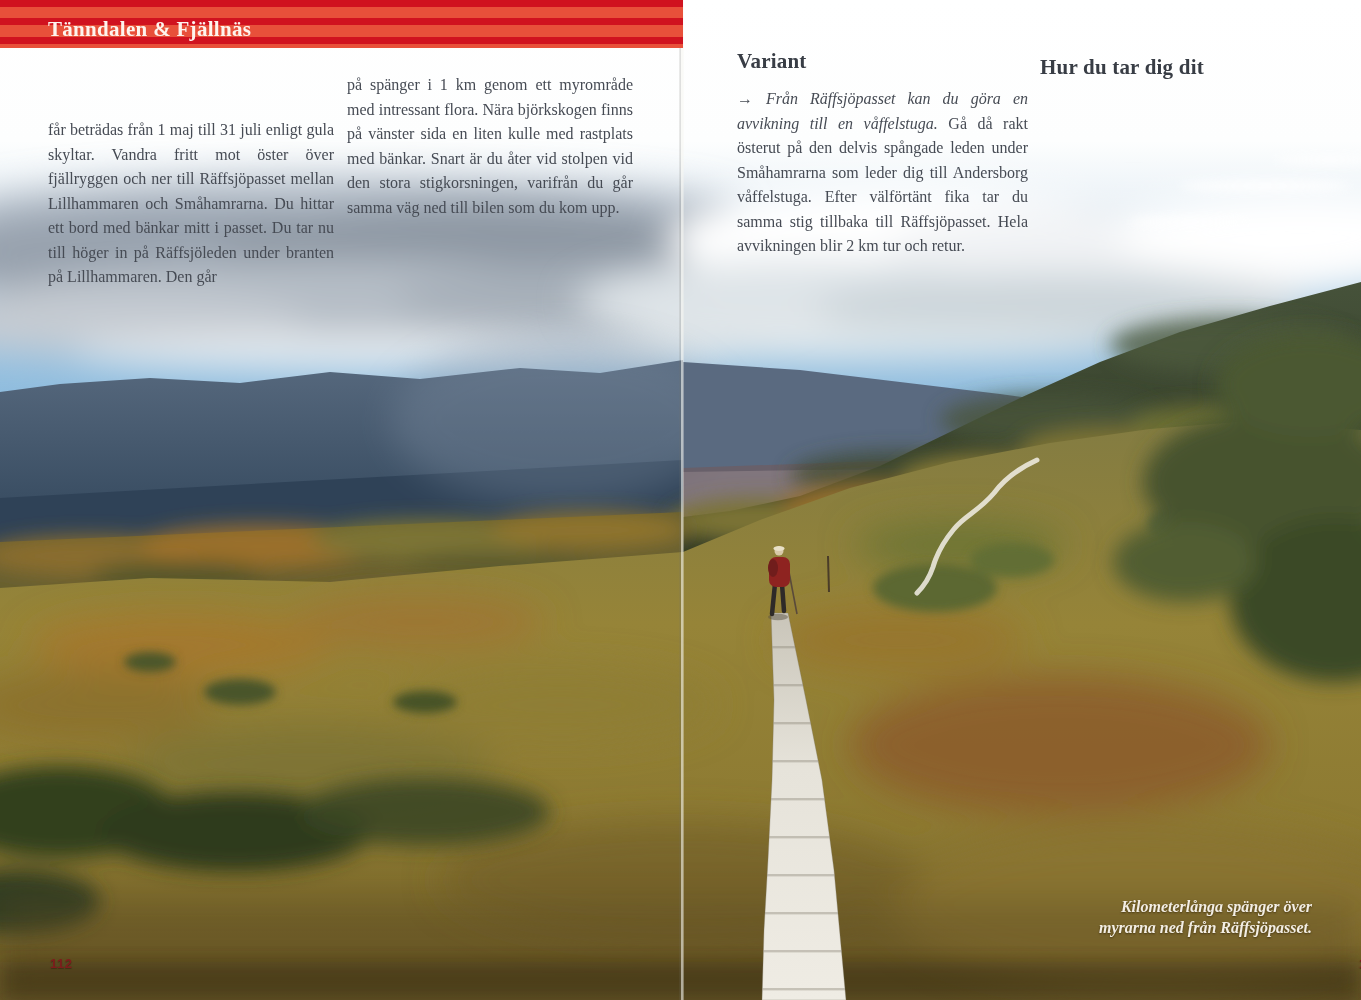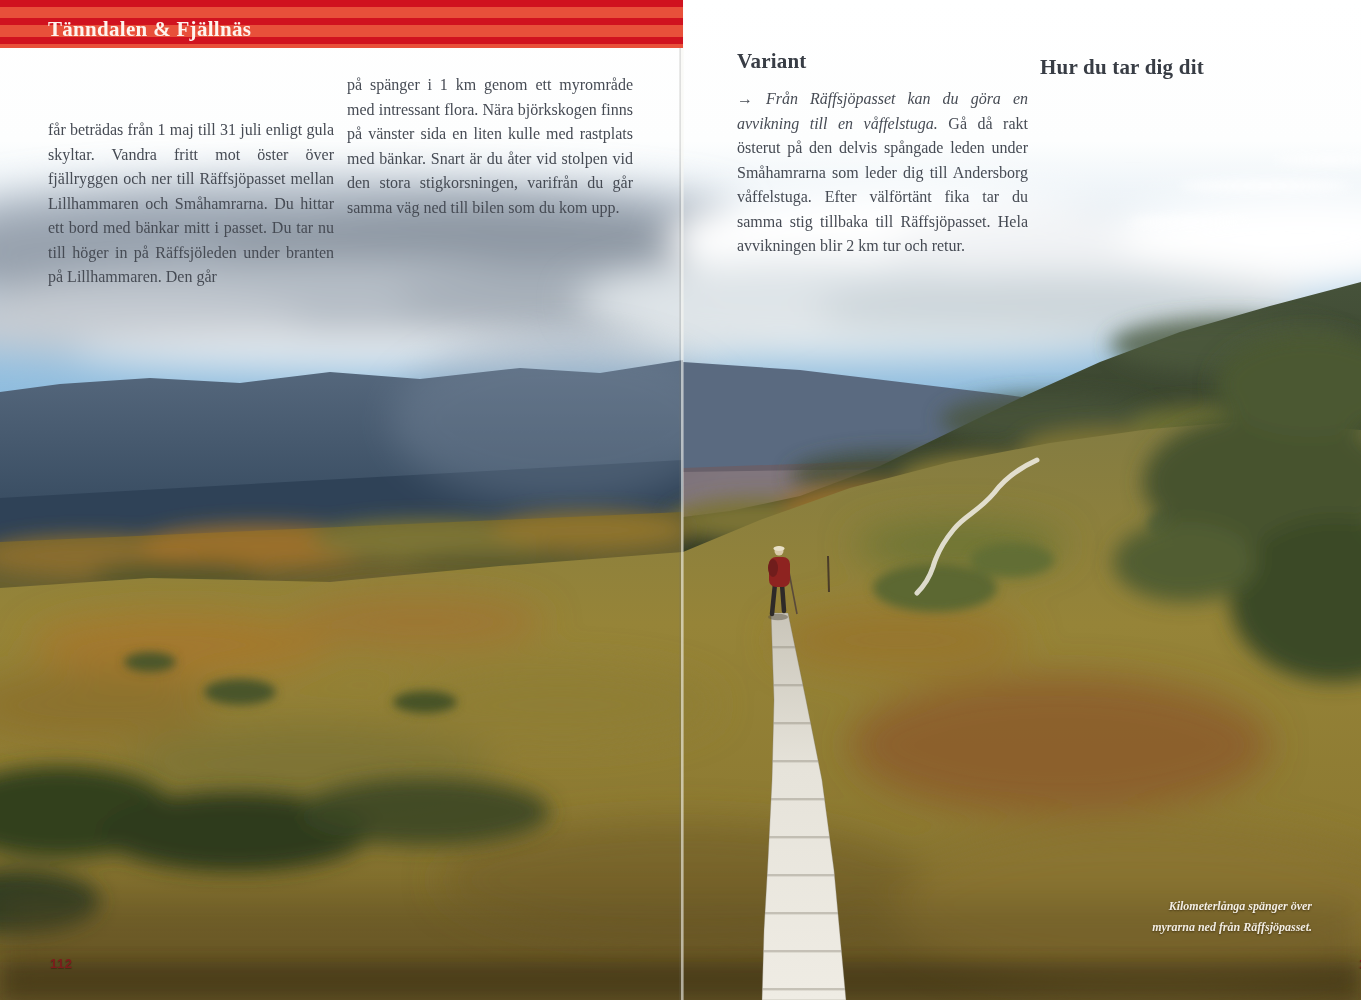--- a/index.html
+++ b/index.html
@@ -35,21 +35,21 @@
   #col2 { left:347px; top:73px; width:286px; }
   #variant    { left:737px;  top:50px; width:291px; }
   #directions { left:1040px; top:56px; width:288px; }
   .it { font-style:italic; }
   .arrow { font-style:normal; letter-spacing:1px; }
 
   
   .caption {
     position:absolute; right:49px; top:896px; z-index:4;
     text-align:right; font-style:italic; font-weight:bold;
-    font-size:12px; line-height:21px; color:#f3eee4;
+    font-size:16px; line-height:21px; color:#f3eee4;
     text-shadow:0 1px 2px rgba(45,32,8,.65);
   }
   .caption span { display:block; }
   .folio {
     position:absolute; z-index:4; font-family:"Liberation Sans", sans-serif;
     font-weight:bold; font-size:13px; color:#7f1d1d; letter-spacing:.5px;
     text-shadow:0 1px 1px rgba(40,30,10,.5);
   }
   #folio-left  { left:50px;   top:956px; }
   #folio-right { left:1359px; top:956px; }

